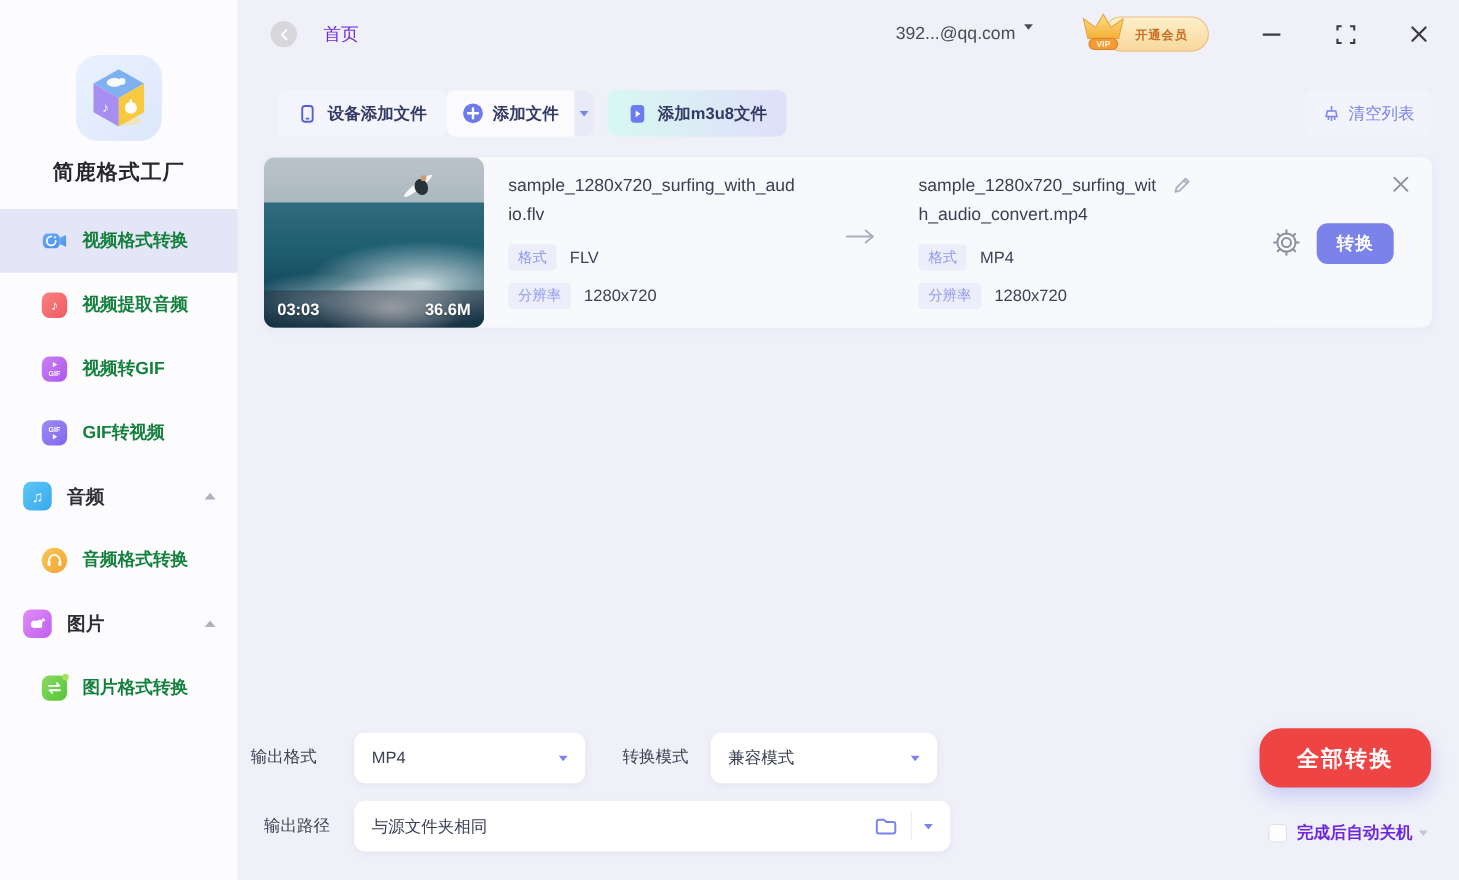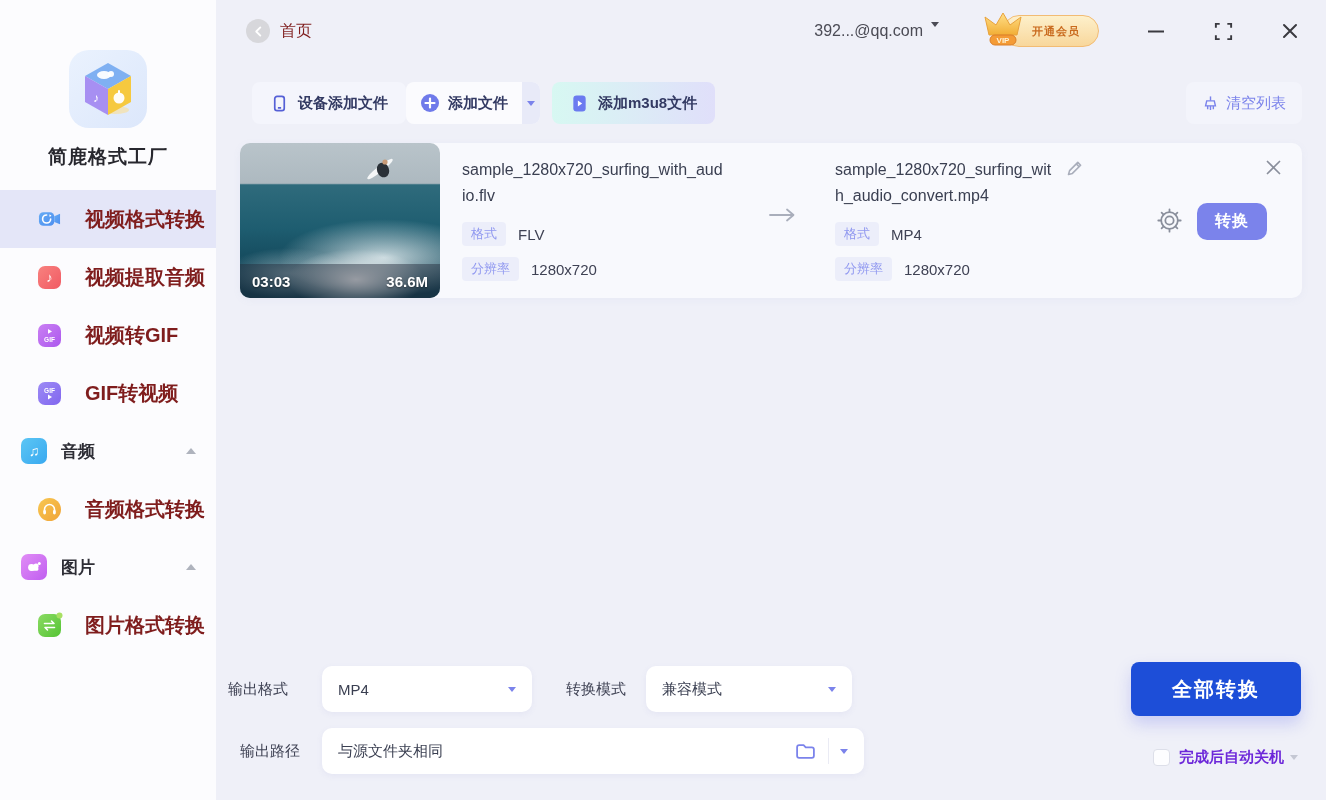--- a/index.html
+++ b/index.html
@@ -9,33 +9,33 @@
   
   .sidebar { position:absolute; left:0; top:0; width:216px; height:800px; background:#FCFCFE; z-index:2; }
   .logo-block { height:190px; display:flex; flex-direction:column; align-items:center; justify-content:flex-start; padding-top:50px; }
   .logo-badge { width:78px; height:78px; border-radius:20px; background:linear-gradient(135deg,#EAF2FE,#DCE7FB); display:flex; align-items:center; justify-content:center; }
   .app-name { margin-top:16px; font-size:19px; font-weight:bold; color:#27272E; letter-spacing:1px; }
 
   .side-section { height:58px; display:flex; align-items:center; padding:0 20px 0 21px; cursor:pointer; }
   .side-section .sec-label { margin-left:14px; font-size:17px; font-weight:bold; color:#2E2E36; }
   .chev-up { margin-left:auto; width:0; height:0; border-left:5px solid transparent; border-right:5px solid transparent; border-bottom:6px solid #9BA0AC; opacity:.8; }
   .side-item { height:58px; display:flex; align-items:center; padding-left:38px; cursor:pointer; }
-  .side-item .item-label { margin-left:24px; font-size:20px; font-weight:bold; color:#7f1d1d; }
+  .side-item .item-label { margin-left:14px; font-size:16px; font-weight:bold; color:#15803d; }
   .side-item.active { background:#E4E6F8; }
 
   .sq-icon { width:23px; height:23px; border-radius:7px; display:flex; align-items:center; justify-content:center; color:#fff; font-weight:bold; flex:0 0 auto; position:relative; }
   .glyph { font-size:13px; line-height:1; }
 
   
   .main { position:absolute; left:216px; top:0; width:1110px; height:800px; background:#EFF0F8; }
 
   
   .topbar { position:absolute; top:0; left:0; width:100%; height:62px; display:flex; align-items:center; padding:0 26px 0 30px; }
   .back-btn { width:24px; height:24px; border-radius:50%; background:#D7D7DB; display:flex; align-items:center; justify-content:center; cursor:pointer; }
-  .page-title { margin-left:10px; font-size:16px; color:#7f1d1d; }
+  .page-title { margin-left:24px; font-size:16px; color:#6d28d9; }
   .top-right { margin-left:auto; display:flex; align-items:center; }
   .account { font-size:16px; color:#4B4B55; cursor:pointer; display:flex; }
   .caret-dn { width:0; height:0; border-left:4.5px solid transparent; border-right:4.5px solid transparent; border-top:5.5px solid #4B4B55; margin-left:8px; }
   .vip-wrap { position:relative; margin-left:40px; cursor:pointer; }
   .vip-pill { margin-left:24px; height:32px; padding:0 18px 0 28px; border-radius:16px; background:linear-gradient(180deg,#FDF0CB,#F8D79C); border:1px solid #F2BC74; display:flex; align-items:center; }
   .vip-label { font-size:11px; font-weight:bold; color:#C96A1E; letter-spacing:1px; }
   .vip-crown { position:absolute; left:0; top:-8px; }
   .win-btn { margin-left:46px; cursor:pointer; display:flex; align-items:center; }
 
   
@@ -78,21 +78,21 @@
   .gear-btn { position:absolute; left:916px; top:64px; cursor:pointer; }
   .convert-btn { position:absolute; left:957px; top:60px; width:70px; height:37px; border-radius:10px; background:#7B83EB; color:#fff; font-size:16px; font-weight:bold; display:flex; align-items:center; justify-content:center; cursor:pointer; letter-spacing:1px; }
   .card-close { position:absolute; right:20px; top:16px; cursor:pointer; }
 
   
   .flabel { position:absolute; font-size:15px; color:#3F4254; line-height:46px; }
   .fselect { position:absolute; height:46px; background:#FFFFFF; border-radius:10px; box-shadow:0 2px 6px rgba(110,120,190,.08); display:flex; align-items:center; padding:0 16px; font-size:15px; color:#3A3F51; cursor:pointer; }
   .fselect .sel-caret { margin-left:auto; width:0; height:0; border-left:4.5px solid transparent; border-right:4.5px solid transparent; border-top:5.5px solid #7B83EB; }
   .path-extra { margin-left:auto; display:flex; align-items:center; }
   .v-div { width:1px; height:26px; background:#EAEBF4; margin:0 11px 0 12px; }
-  .convert-all { position:absolute; right:25px; top:662px; width:170px; height:54px; border-radius:8px; background:#1d4ed8; box-shadow:0 8px 16px rgba(123,131,235,.32); color:#fff; font-size:20px; font-weight:bold; letter-spacing:2px; display:flex; align-items:center; justify-content:center; cursor:pointer; }
+  .convert-all { position:absolute; right:25px; top:662px; width:156px; height:54px; border-radius:20px; background:#ef4444; box-shadow:0 8px 16px rgba(123,131,235,.32); color:#fff; font-size:20px; font-weight:bold; letter-spacing:2px; display:flex; align-items:center; justify-content:center; cursor:pointer; }
   .shutdown { position:absolute; right:28px; top:748px; display:flex; align-items:center; cursor:pointer; }
   .checkbox { width:17px; height:17px; border-radius:4px; border:1.5px solid #DDDFE9; background:#FDFDFF; }
   .shutdown .sd-label { margin-left:9px; font-size:15px; color:#6d28d9;font-weight:bold; }
   .shutdown .sd-caret { margin-left:6px; width:0; height:0; border-left:4px solid transparent; border-right:4px solid transparent; border-top:5px solid #C4C7D3; }
 </style>
 </head>
 <body>
 
 <div class="sidebar">
   <div class="logo-block">

